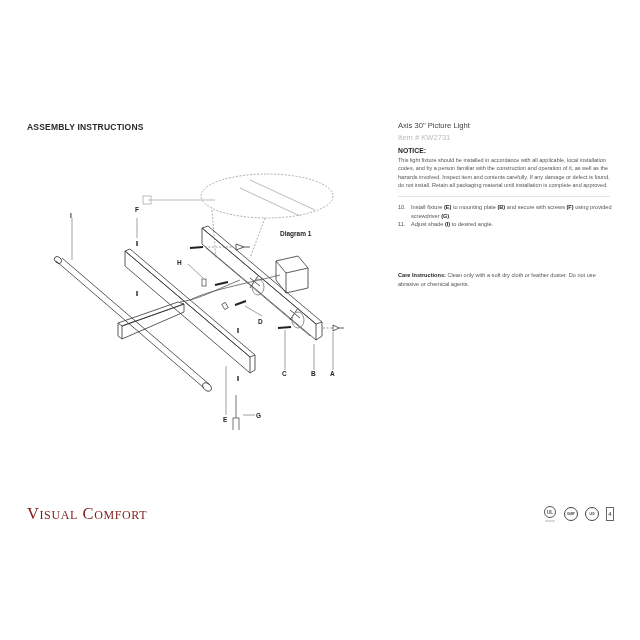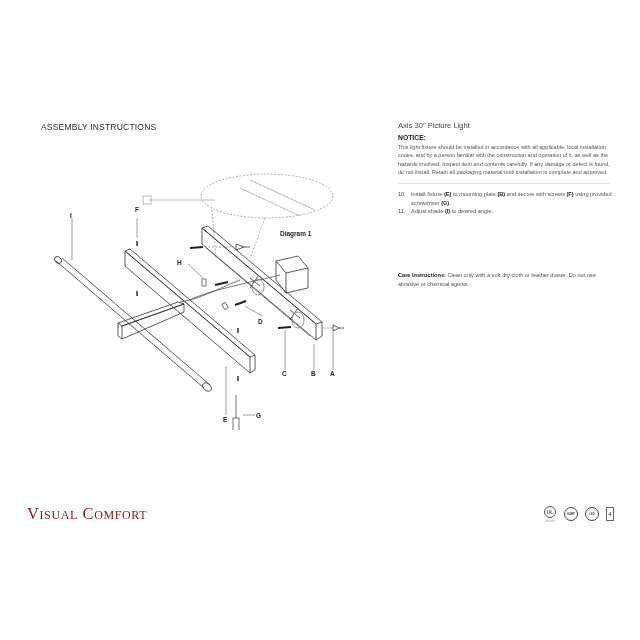--- a/index.html
+++ b/index.html
@@ -1,21 +1,21 @@
 <!DOCTYPE html>
 <html><head>
   <meta charset="utf-8">
   <style>
     * { margin: 0; padding: 0; box-sizing: border-box; }
     html, body { width: 640px; height: 640px; background: #ffffff; overflow: hidden; }
     body { position: relative; font-family: "Liberation Sans", sans-serif; color: #333; }
 
     .section-title {
       position: absolute; left: 27px; top: 122px;
-      font-size: 8.5px; font-weight: normal; letter-spacing: 0.2px; color: #2a2a2a; margin-left: 14px;
+      font-size: 8.5px; font-weight: bold; letter-spacing: 0.2px; color: #2a2a2a;
     }
 
     .right-col { position: absolute; left: 398px; top: 121px; width: 215px; }
     .product-title { font-size: 7.6px; color: #444; line-height: 10px; }
     .item-no { font-size: 7.6px; color: #bbb; line-height: 12px; margin-top: 1px; }
     .notice-head { font-size: 6.8px; font-weight: bold; color: #222; margin-top: 2px; line-height: 9px; }
     .notice-body { font-size: 5.5px; color: #555; line-height: 8.3px; margin-top: 1px; }
     .divider { height: 1px; background: #e3e3e3; margin-top: 7px; width: 212px; }
 
     .steps { margin-top: 6px; }
@@ -40,20 +40,21 @@
     .diagram { position: absolute; left: 40px; top: 160px; width: 320px; height: 270px; }
     .lbl { position: absolute; font-size: 6.5px; font-weight: bold; color: #222; }
   </style>
 </head>
 <body>
 
 <div class="section-title">ASSEMBLY INSTRUCTIONS</div>
 
 <div class="right-col">
   <div class="product-title">Axis 30" Picture Light</div>
+  <div class="item-no">Item # KW2731</div>
   <div class="notice-head">NOTICE:</div>
   <div class="notice-body">This light fixture should be installed in accordance with all applicable, local installation codes, and by a person familiar with the construction and operation of it, as well as the hazards involved. Inspect item and contents carefully. If any damage or defect is found, do not install. Retain all packaging material until installation is complete and approved.</div>
   <div class="divider"></div>
   <div class="steps">
     <div class="step">
       <span class="num">10.</span>
       <span><span>Install fixture </span><b>(E)</b><span> to mounting plate </span><b>(B)</b><span> and secure with screws </span><b>(F)</b><span> using provided screwdriver </span><b>(G)</b><span>.</span></span>
     </div>
     <div class="step">
       <span class="num">11.</span>

